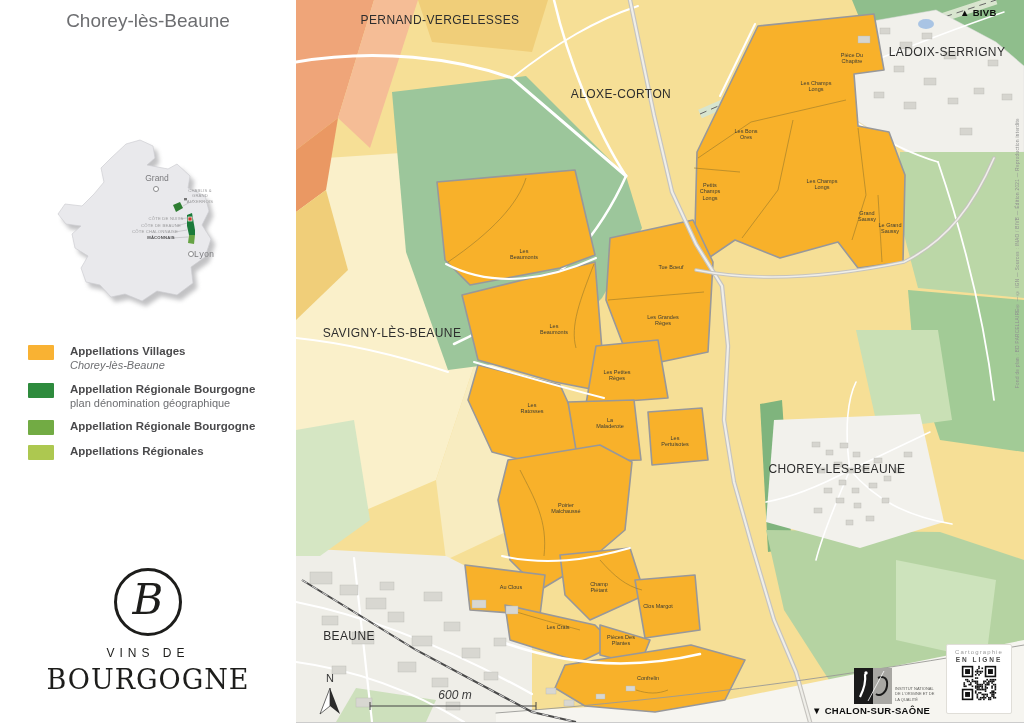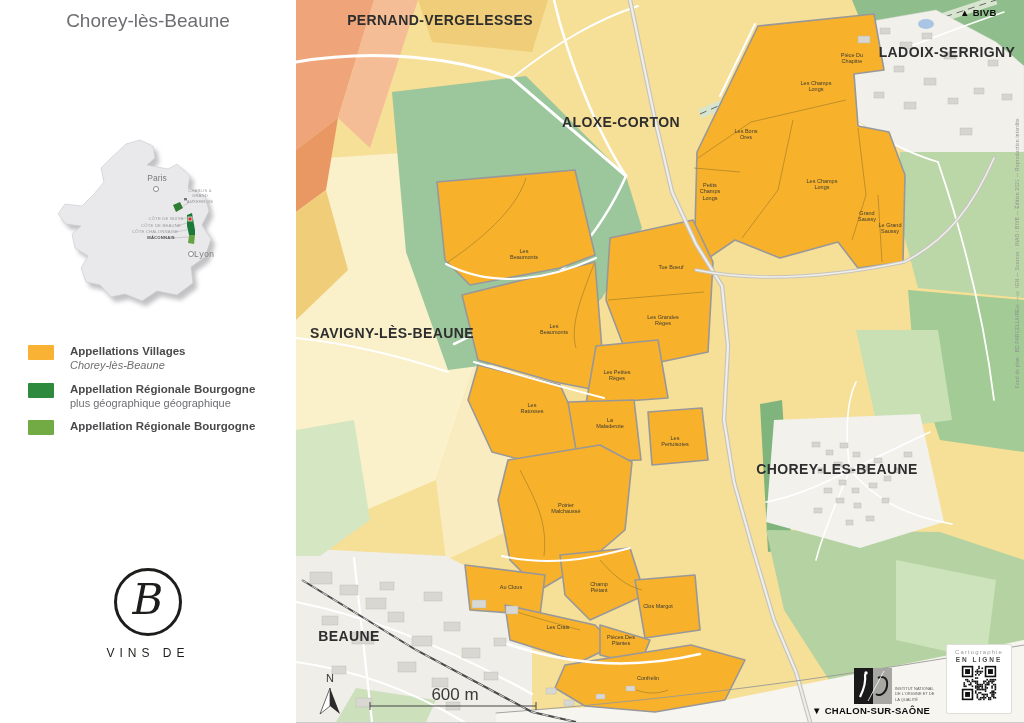--- a/index.html
+++ b/index.html
@@ -31,27 +31,27 @@
   .logo-circle{width:62px;height:62px;border:3px solid #1d1d1b;border-radius:50%;
     margin:0 auto;display:flex;align-items:center;justify-content:center;}
   .logo-b{font-family:"DejaVu Serif",serif;font-style:italic;font-size:42px;line-height:1;
     margin-top:-4px;}
   .logo-line1{margin-top:10px;font-size:12px;letter-spacing:5px;color:#1d1d1b;}
   .logo-line2{margin-top:4px;font-family:"DejaVu Serif",serif;font-size:27px;letter-spacing:1px;}
 
   
   #map{position:absolute;left:296px;top:0;width:728px;height:723px;background:#F6DF96;overflow:hidden;}
   #map svg.map-art{position:absolute;left:0;top:0;}
-  .place-label{position:absolute;transform:translate(-50%,-50%);font-size:14px;font-weight:700;
+  .place-label{position:absolute;transform:translate(-50%,-50%);font-size:12px;font-weight:400;
     color:#2e2e2e;letter-spacing:.4px;white-space:nowrap;}
   .parcel-label{position:absolute;transform:translate(-50%,-50%);font-size:5.5px;line-height:1.15;
     color:#3c3c34;text-align:center;white-space:pre-line;}
   .direction-marker{position:absolute;font-size:9.5px;font-weight:bold;color:#0c0c0c;
     white-space:nowrap;letter-spacing:.3px;}
-  .scale-label{position:absolute;transform:translate(-50%,-50%);font-size:17px;color:#3a3a3a;}
+  .scale-label{position:absolute;transform:translate(-50%,-50%);font-size:12px;color:#3a3a3a;font-style:italic;}
   .north-label{position:absolute;transform:translate(-50%,-50%);font-size:11px;color:#3a3a3a;}
   #credits{position:absolute;right:4px;top:118px;writing-mode:vertical-rl;transform:rotate(180deg);
     font-size:4.6px;color:#8f8f8f;letter-spacing:.35px;}
   #cartouche{position:absolute;left:650px;top:644px;width:66px;height:70px;background:#fff;
     border:1px solid #e0ded8;border-radius:2px;text-align:center;box-sizing:border-box;padding-top:4px;}
   .cartouche-line1{font-size:6px;color:#9b9b9b;letter-spacing:1.1px;}
   .cartouche-line2{font-size:6.5px;font-weight:bold;color:#4c4c4c;letter-spacing:2px;margin-top:1px;}
   #qr{margin-top:2px;}
   #inao{position:absolute;left:558px;top:668px;display:flex;align-items:flex-end;}
   .inao-caption{font-size:4px;color:#5f5f5c;line-height:1.35;white-space:pre-line;margin-left:3px;
@@ -75,21 +75,21 @@
         <rect x="132" y="81" width="4" height="4" fill="#C8392B" stroke="#fff" stroke-width="0.7"></rect>
         <g stroke="#9a9a9c" stroke-width="0.4">
           <line x1="122" y1="83" x2="131" y2="82"></line>
           <line x1="121" y1="90" x2="131" y2="87"></line>
           <line x1="119" y1="96" x2="131" y2="94"></line>
           <line x1="116" y1="102" x2="132" y2="101"></line>
           <line x1="138" y1="64" x2="127" y2="70"></line>
         </g>
       </svg>
       <div id="france-overlays">
-          <div class="fr-city" style="left: 101px; top: 42px;">Paris</div>
+          <div class="fr-city" style="left: 101px; top: 42px;">Grand</div>
           <div class="fr-city-dot" style="left: 100px; top: 53px;"></div>
           <div class="fr-city" style="left: 148px; top: 119px; font-family: Liberation Mono, monospace;">Lyon</div>
           <div class="fr-city-dot" style="left: 135px; top: 118px;"></div>
           <div class="fr-region" style="left: 144px; top: 60px;">CHABLIS &amp;
 GRAND AUXERROIS</div>
           <div class="fr-region" style="left: 110px; top: 83px;">CÔTE DE NUITS</div>
           <div class="fr-region" style="left: 105px; top: 90px;">CÔTE DE BEAUNE</div>
           <div class="fr-region" style="left: 99px; top: 96px;">CÔTE CHALONNAISE</div>
           <div class="fr-region bold" style="left: 105px; top: 102px;">MÂCONNAIS</div>
         </div>
@@ -100,36 +100,43 @@
           <div class="legend-swatch" style="background: rgb(249, 178, 51);"></div>
           <div class="legend-text">
             <div class="legend-label">Appellations Villages</div>
             <div class="legend-sub italic">Chorey-lès-Beaune</div>
           </div>
         </div>
         <div class="legend-item">
           <div class="legend-swatch" style="background: rgb(46, 139, 61);"></div>
           <div class="legend-text">
             <div class="legend-label">Appellation Régionale Bourgogne</div>
-            <div class="legend-sub">plus géographique géographique</div>
+            <div class="legend-sub">plan dénomination géographique</div>
           </div>
         </div>
         <div class="legend-item">
           <div class="legend-swatch" style="background: rgb(114, 171, 68);"></div>
           <div class="legend-text">
             <div class="legend-label">Appellation Régionale Bourgogne</div>
           </div>
         </div>
+        <div class="legend-item">
+          <div class="legend-swatch" style="background: rgb(173, 200, 80);"></div>
+          <div class="legend-text">
+            <div class="legend-label">Appellations Régionales</div>
+          </div>
+        </div>
       </div>
 
     <div id="logo">
       <div class="logo-circle">
         <span class="logo-b">B</span>
       </div>
       <div class="logo-line1">VINS DE</div>
+      <div class="logo-line2">BOURGOGNE</div>
     </div>
   </div>
 
   <div id="map">
     <svg class="map-art" width="728" height="723" viewBox="0 0 728 723">
 
       <g>
         <rect x="0" y="0" width="728" height="723" fill="#F6DF96"></rect>
         <polygon points="0,160 150,150 190,330 140,480 0,540" fill="#FAF0CA"></polygon>
         <polygon points="140,480 190,330 250,430 235,520 150,560" fill="#F8ECC0"></polygon>
@@ -307,21 +314,21 @@
       </g>
       <g>
         <polygon points="34,688 44,714 34,706" fill="#2b2b2b"></polygon>
         <polygon points="34,688 24,714 34,706" fill="#fff" stroke="#2b2b2b" stroke-width="0.7"></polygon>
       </g>
       <line x1="0" y1="722.5" x2="728" y2="722.5" stroke="#cccccc" stroke-width="1"></line>
     </svg>
 
     <div id="map-overlays">
         <div class="place-label" style="left: 144px; top: 20px;">PERNAND-VERGELESSES</div>
-        <div class="place-label" style="left: 325px; top: 94px; margin-top: 28px;">ALOXE-CORTON</div>
+        <div class="place-label" style="left: 325px; top: 94px;">ALOXE-CORTON</div>
         <div class="place-label" style="left: 651px; top: 52px;">LADOIX-SERRIGNY</div>
         <div class="place-label" style="left: 96px; top: 333px;">SAVIGNY-LÈS-BEAUNE</div>
         <div class="place-label" style="left: 541px; top: 469px;">CHOREY-LES-BEAUNE</div>
         <div class="place-label" style="left: 53px; top: 636px;">BEAUNE</div>
         <div class="parcel-label" style="left: 520px; top: 86px;">Les Champs
 Longs</div>
         <div class="parcel-label" style="left: 556px; top: 58px;">Pièce Du
 Chapitre</div>
         <div class="parcel-label" style="left: 450px; top: 134px;">Les Bons
 Ores</div>

